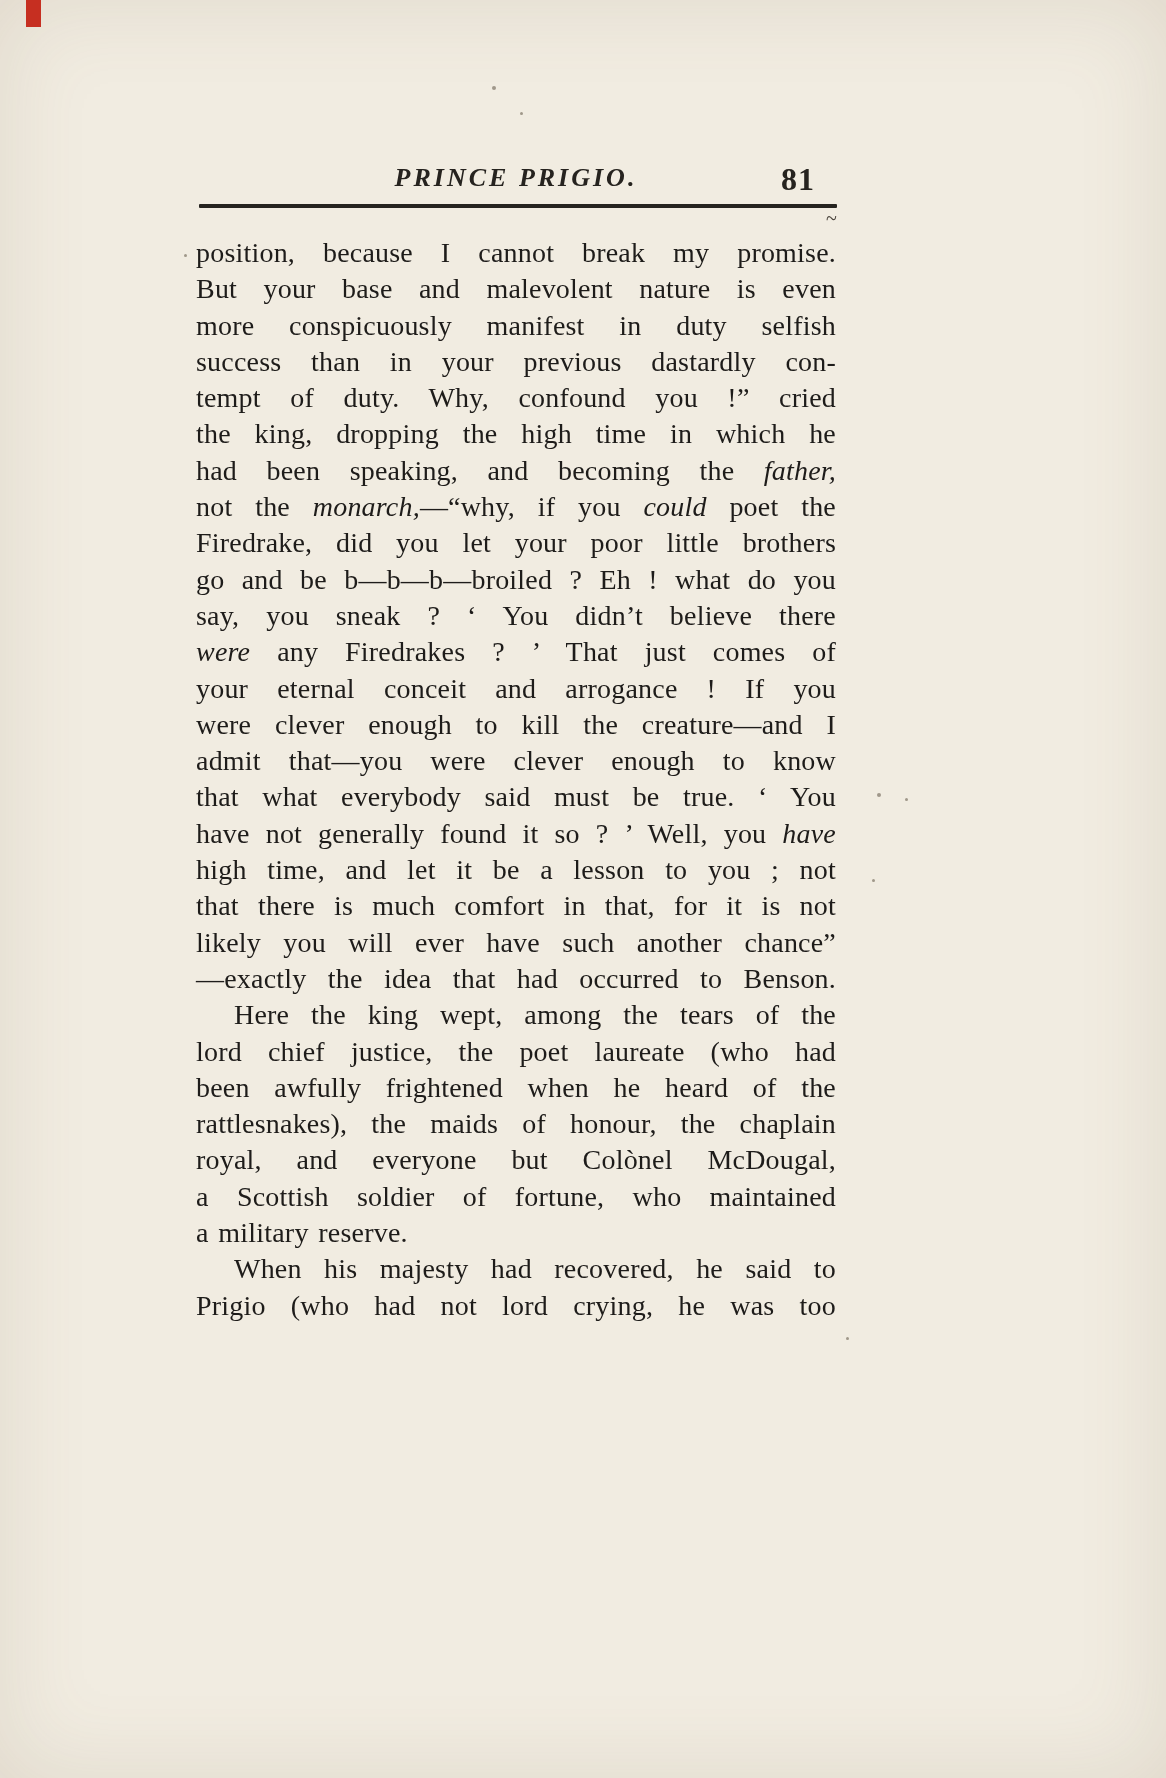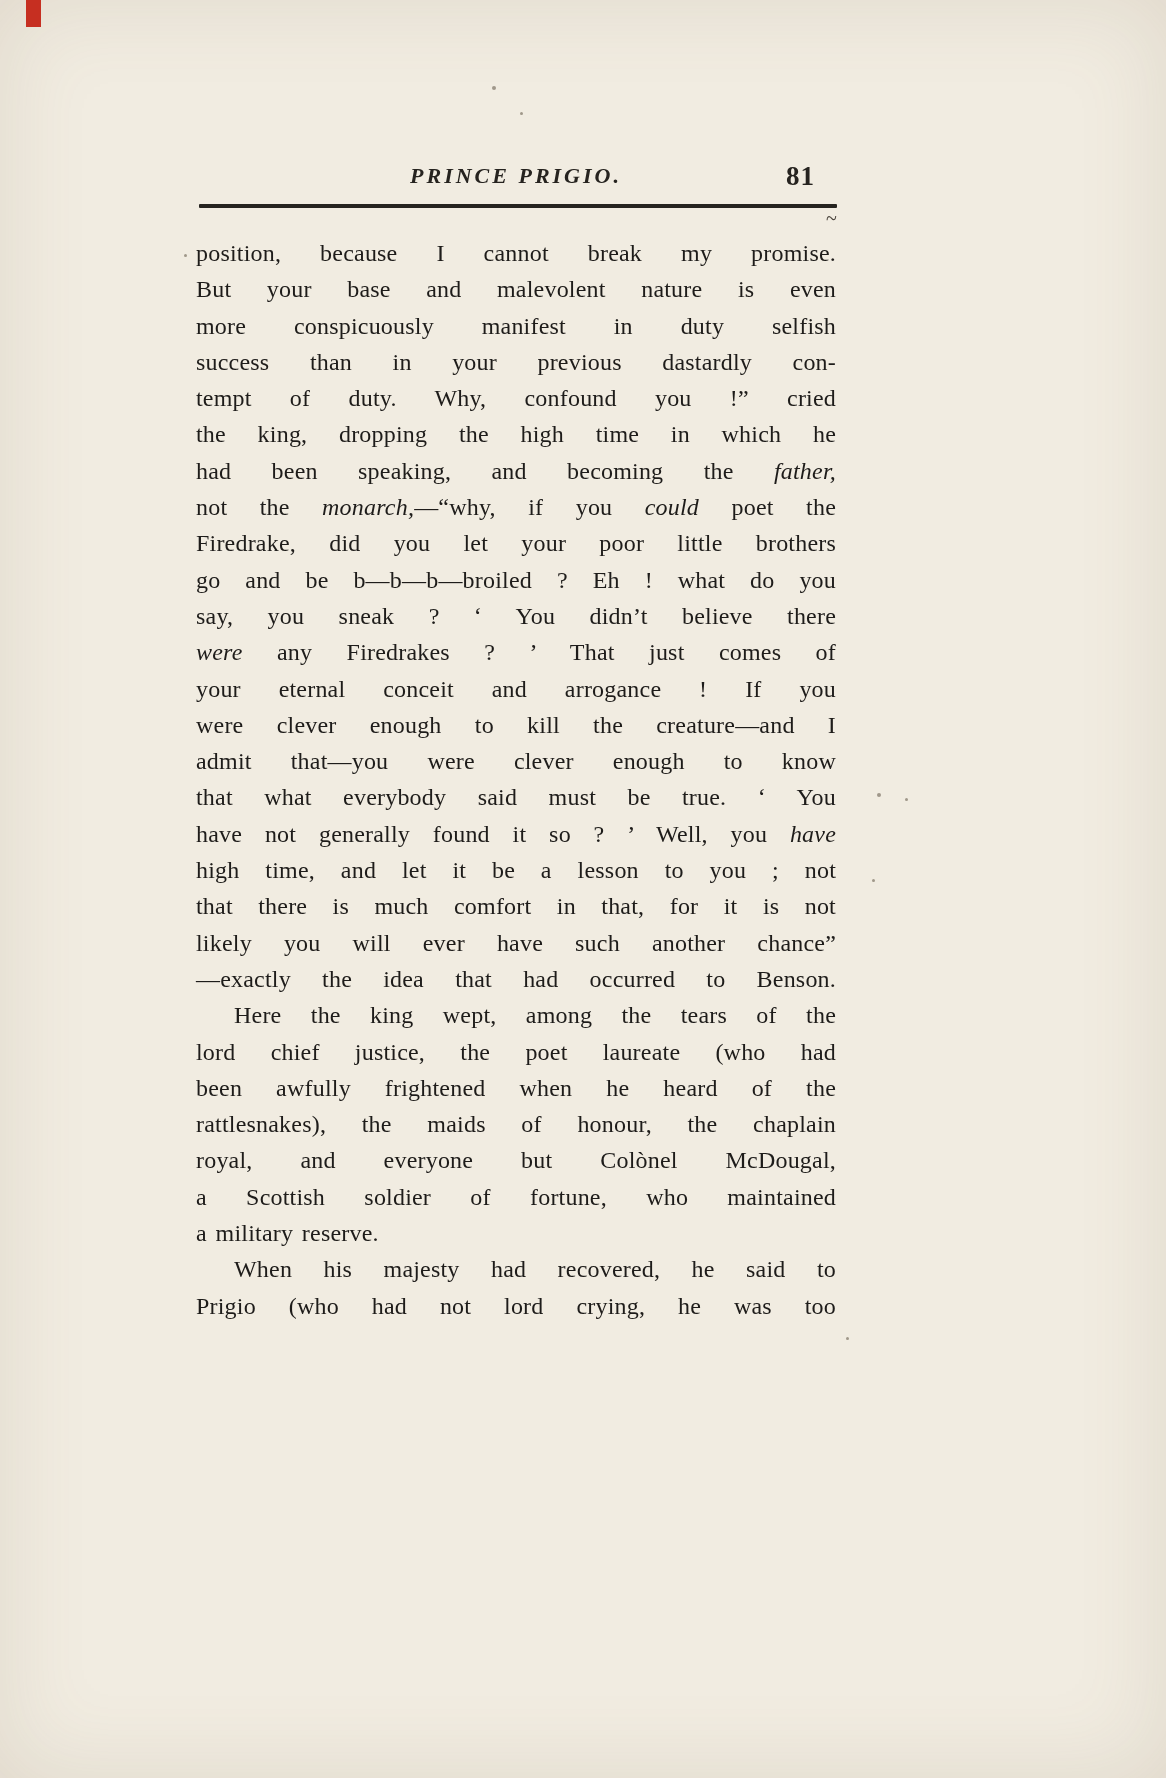--- a/index.html
+++ b/index.html
@@ -33,29 +33,29 @@
     width: 640px;
     height: 36px;
   }
   .running-title {
     position: absolute;
     left: 0;
     right: 0;
     text-align: center;
     font-style: italic;
     font-weight: 600;
-    font-size: 22px;
+    font-size: 26px;
     letter-spacing: 3px;
     color: #26231f;
   }
   .page-number {
     position: absolute;
     right: 21px;
     top: -2px;
-    font-size: 27px;
+    font-size: 32px;
     font-weight: 600;
     letter-spacing: 1px;
     color: #26231f;
   }
   .rule {
     position: absolute;
     top: 204px;
     left: 199px;
     width: 638px;
     height: 4px;
@@ -67,21 +67,21 @@
     top: 207px;
     left: 826px;
     font-size: 20px;
     color: #4a443c;
   }
   .body-text {
     position: absolute;
     top: 235px;
     left: 196px;
     width: 640px;
-    font-size: 24px;
+    font-size: 28px;
     letter-spacing: 0.2px;
     word-spacing: 2.5px;
   }
   .line {
     height: 36.3px;
     line-height: 36.3px;
     text-align: justify;
     text-align-last: left;
     white-space: normal;
     overflow: visible;

